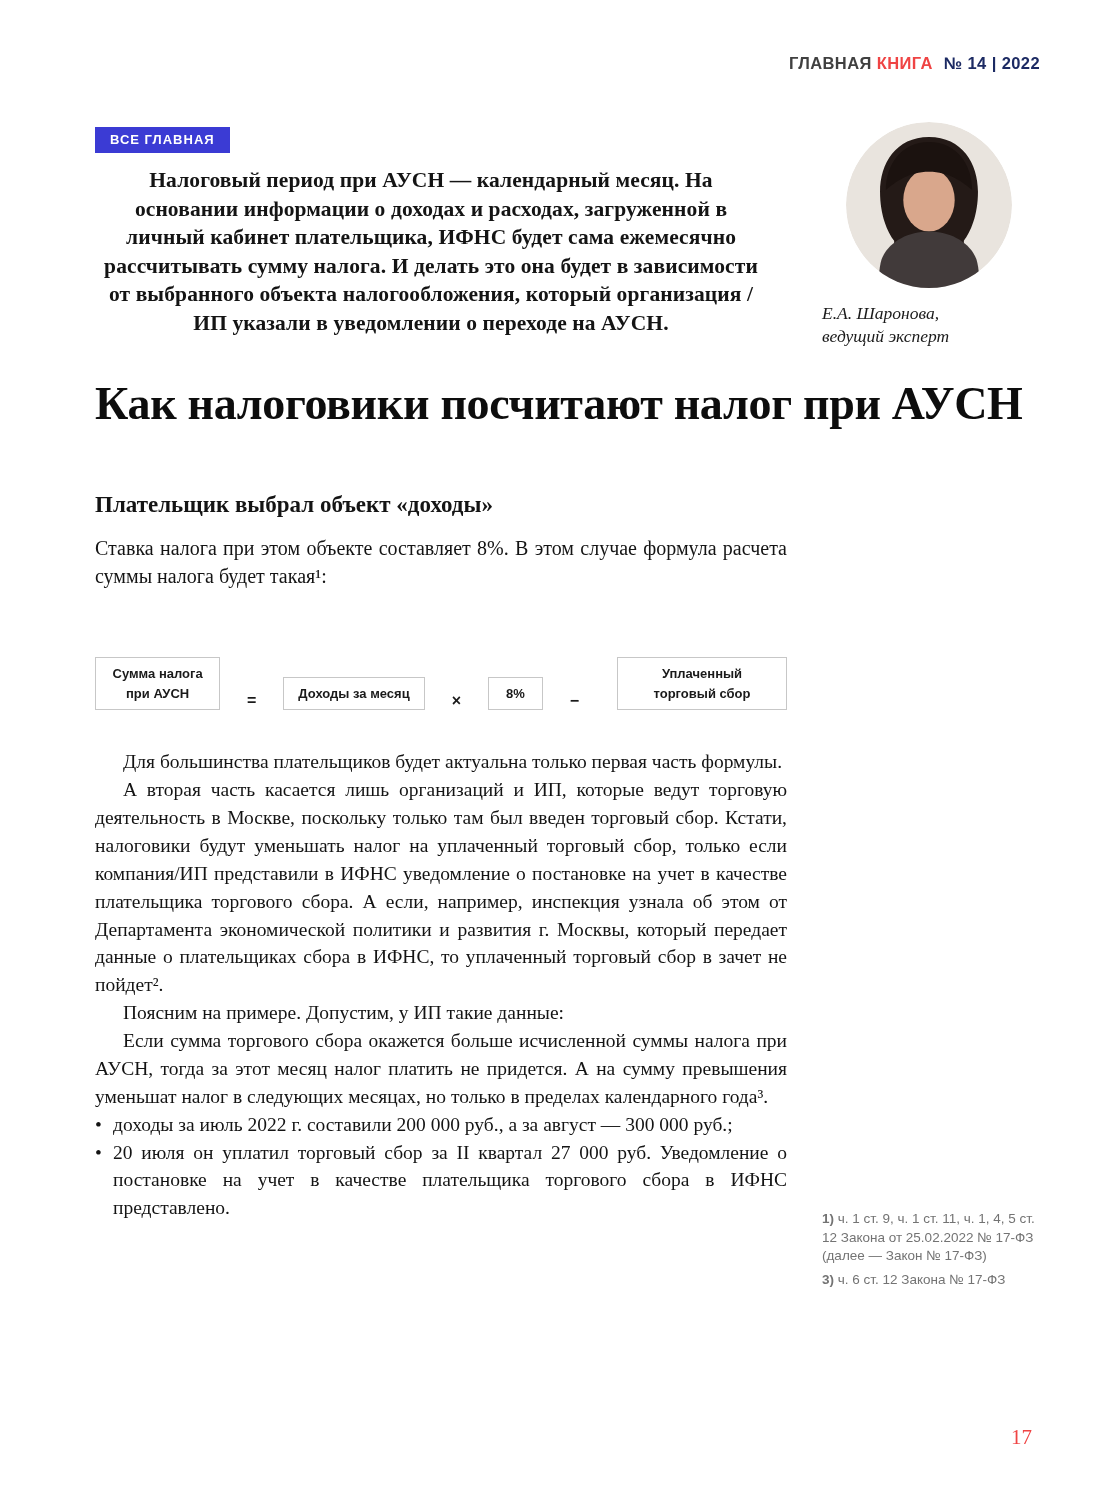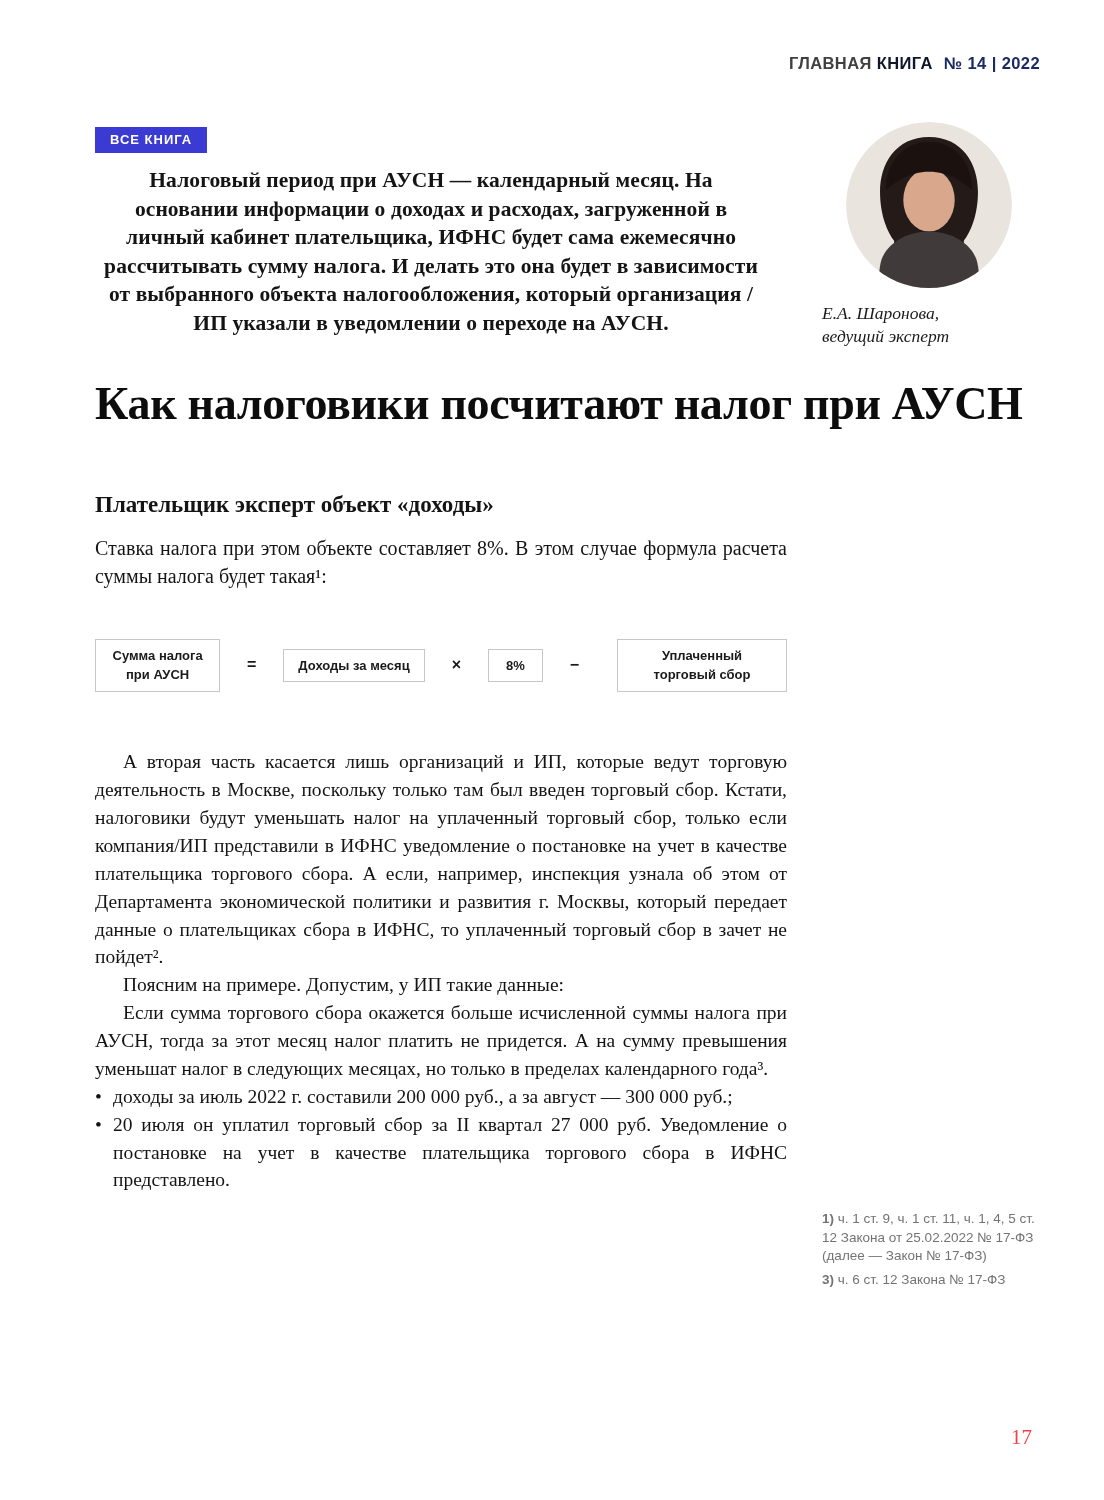--- a/index.html
+++ b/index.html
@@ -14,21 +14,21 @@
     margin:0 auto;
   }
   
   .masthead {
     position:absolute; top:54px; right:64px;
     font-family:"Liberation Sans", sans-serif;
     font-weight:bold; font-size:16.5px; letter-spacing:0.4px;
     white-space:nowrap;
   }
   .brand-main { color:#404040; }
-  .brand-accent { color:#0f172a; }
+  .brand-accent { color:#ef4444; }
   .issue-label { color:#1c2a63; margin-left:6px; }
 
   
   .main { margin-left:95px; width:692px; }
 
   .badge {
     display:inline-block;
     margin-top:127px;
     background:#3b3bd4;
     color:#ffffff;
@@ -67,21 +67,21 @@
     margin-top:16px;
     font-size:20px;
     line-height:1.42;
     text-align:justify;
   }
 
   
   .formula {
     margin-top:30px;
     display:flex;
-    align-items:center;
+    align-items:flex-end;
     height:90px;
     font-family:"Liberation Sans", sans-serif;
     gap:16px;
   }
   .fbox {
     border:1px solid #c7c7c7;
     display:flex; align-items:center; justify-content:center;
     text-align:center;
     font-size:13px; font-weight:bold; line-height:1.5;
     padding:6px 12px;
@@ -164,41 +164,42 @@
       </svg>
     </div>
     <div class="author-caption">
       <div>Е.А. Шаронова,</div>
       <div>ведущий эксперт</div>
     </div>
   </div>
 
   <div class="main">
 
-    <div class="badge">ВСЕ КНИГА</div>
+    <div class="badge">ВСЕ ГЛАВНАЯ</div>
 
     <div class="lead">Налоговый период при АУСН — календарный месяц. На основании информации о доходах и расходах, загруженной в личный кабинет плательщика, ИФНС будет сама ежемесячно рассчитывать сумму налога. И делать это она будет в зависимости от выбранного объекта налогообложения, который организация /ИП указали в уведомлении о переходе на АУСН.</div>
 
     <h1 class="article-title">Как налоговики посчитают налог при АУСН</h1>
 
-    <h2 class="section-heading">Плательщик эксперт объект «доходы»</h2>
+    <h2 class="section-heading">Плательщик выбрал объект «доходы»</h2>
 
     <p class="section-intro">Ставка налога при этом объекте составляет 8%. В этом случае формула расчета суммы налога будет такая¹:</p>
 
     <div class="formula">
       <div class="fbox w1">Сумма налога при АУСН</div>
       <div class="fop">=</div>
       <div class="fbox w2">Доходы за месяц</div>
       <div class="fop">×</div>
       <div class="fbox w3">8%</div>
       <div class="fop">−</div>
       <div class="fbox w4">Уплаченный торговый сбор</div>
     </div>
 
     <div class="article-body">
+      <p class="indent">Для большинства плательщиков будет актуальна только первая часть формулы.</p>
       <p class="indent">А вторая часть касается лишь организаций и ИП, которые ведут торговую деятельность в Москве, поскольку только там был введен торговый сбор. Кстати, налоговики будут уменьшать налог на уплаченный торговый сбор, только если компания/ИП представили в ИФНС уведомление о постановке на учет в качестве плательщика торгового сбора. А если, например, инспекция узнала об этом от Департамента экономической политики и развития г. Москвы, который передает данные о плательщиках сбора в ИФНС, то уплаченный торговый сбор в зачет не пойдет².</p>
       <p class="indent">Поясним на примере. Допустим, у ИП такие данные:</p>
       <p class="indent">Если сумма торгового сбора окажется больше исчисленной суммы налога при АУСН, тогда за этот месяц налог платить не придется. А на сумму превышения уменьшат налог в следующих месяцах, но только в пределах календарного года³.</p>
       <div class="bullet">
         <span class="dot">•</span>
         <span class="btext">доходы за июль 2022 г. составили 200 000 руб., а за август — 300 000 руб.;</span>
       </div>
       <div class="bullet">
         <span class="dot">•</span>
         <span class="btext">20 июля он уплатил торговый сбор за II квартал 27 000 руб. Уведомление о постановке на учет в качестве плательщика торгового сбора в ИФНС представлено.</span>

